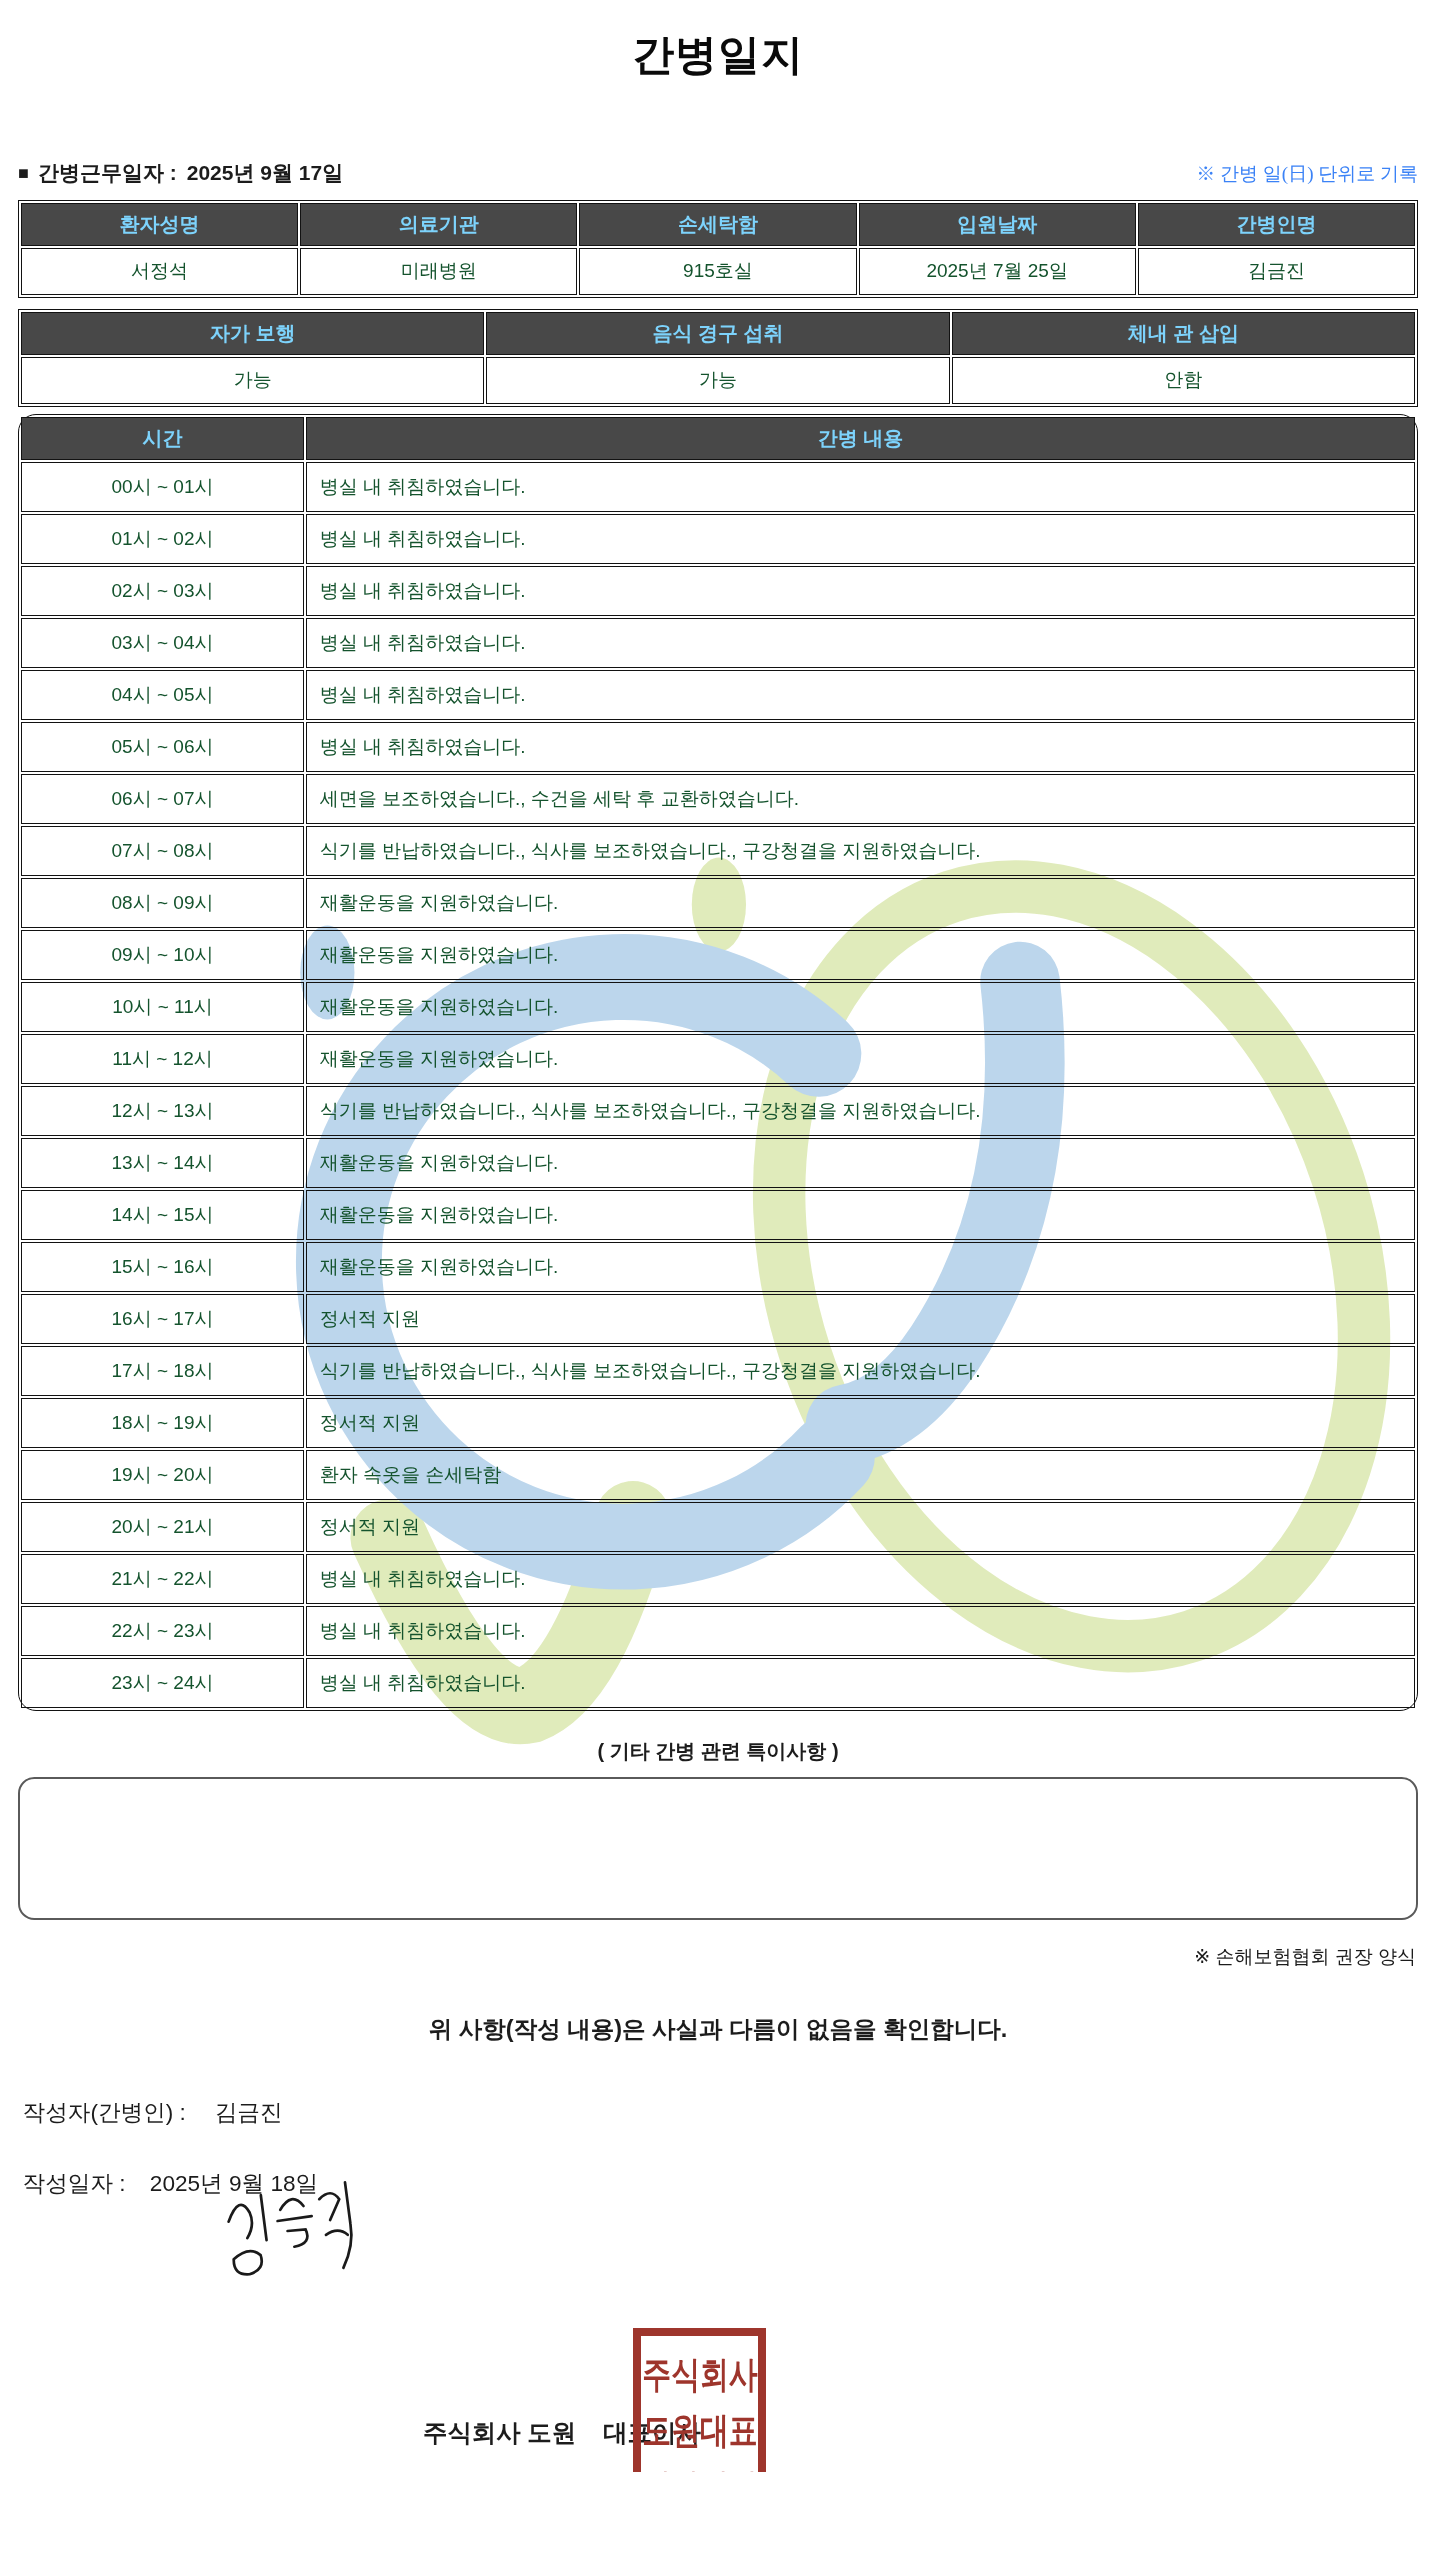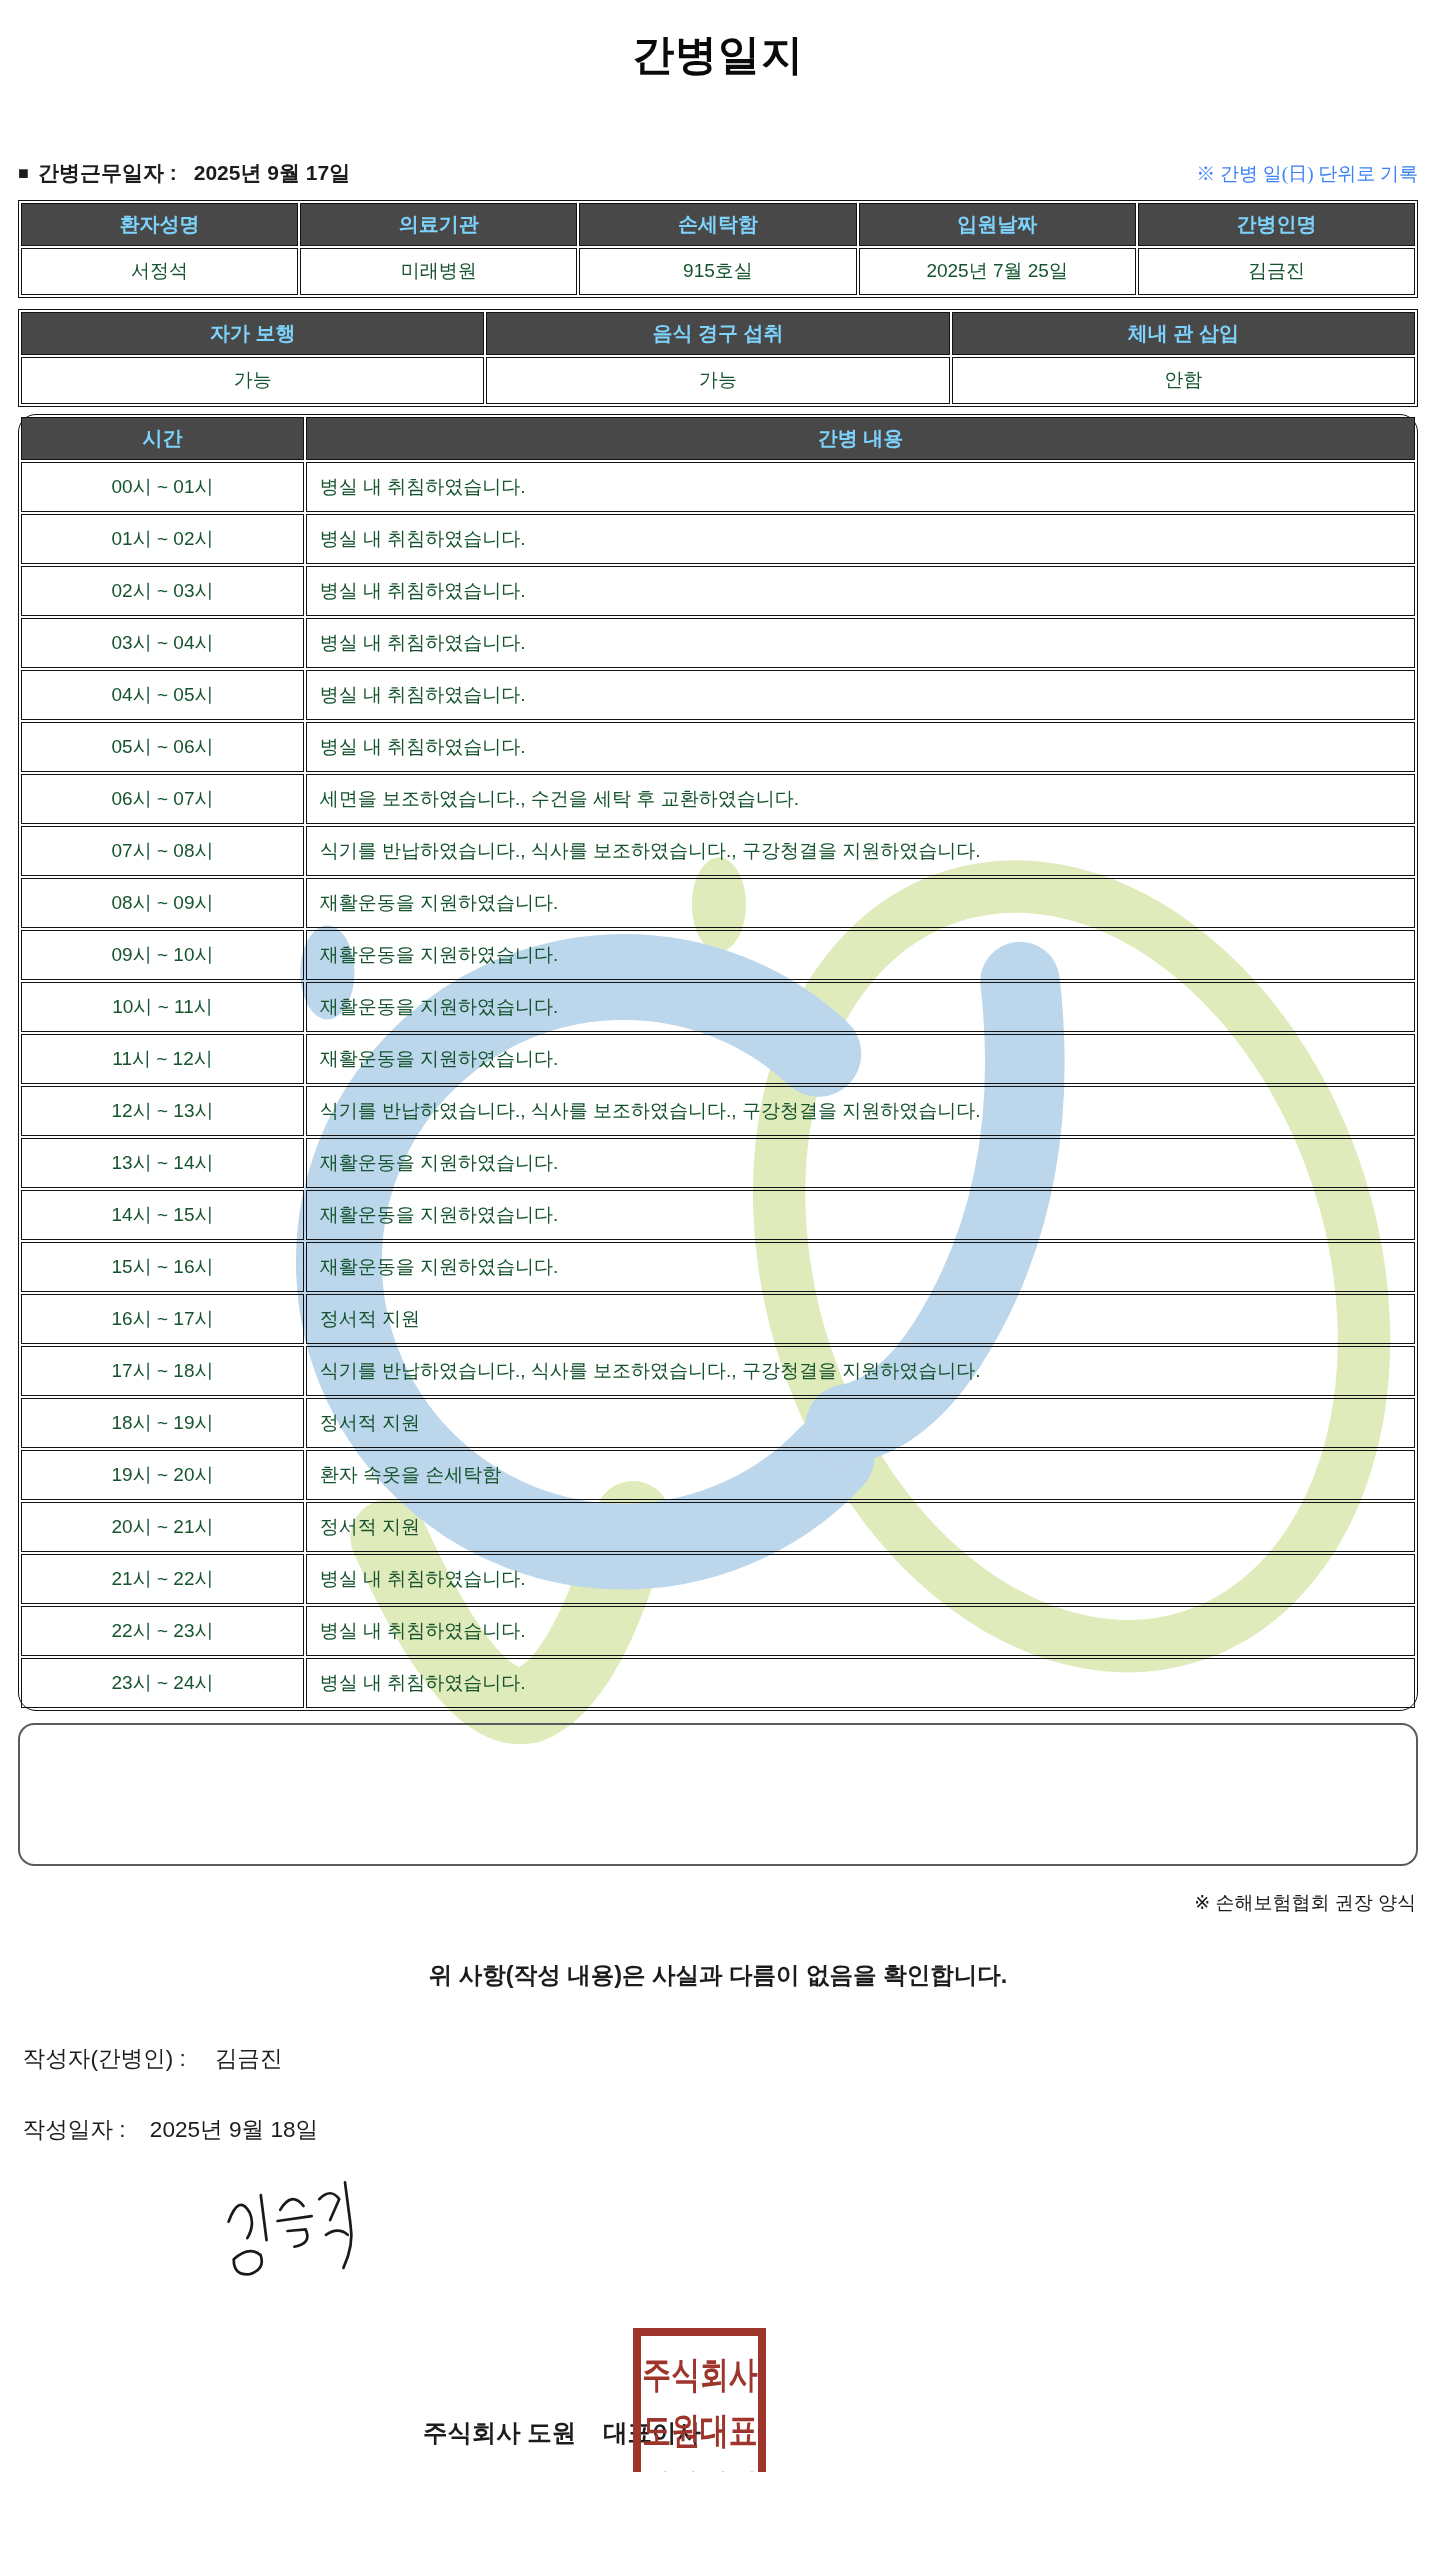--- a/index.html
+++ b/index.html
@@ -35,21 +35,21 @@
   }
 
   .meta-row {
     margin: 76px 18px 0 18px;
     display: flex;
     justify-content: space-between;
     align-items: flex-end;
   }
   .work-date { font-size: 21px; font-weight: 600; display: flex; align-items: center; }
   .work-date .sq { font-size: 18px; margin-right: 9px; }
-  .work-date .val { margin-left: 17px; text-align: right; }
+  .work-date .val { margin-left: 10px; text-align: right; }
   .unit-note { font-size: 19px; font-weight: 400; color: #3b82f6; font-family: Liberation Serif, serif; }
 
   table.doc-table {
     width: calc(100% - 36px);
     margin: 12.7px 18px 0 18px;
     border: 1.8px solid #121212;
     border-collapse: separate;
     border-spacing: 2.7px;
     table-layout: fixed;
   }
@@ -311,20 +311,21 @@
             <td class="time">22시 ~ 23시</td>
             <td class="ctext">병실 내 취침하였습니다.</td>
           </tr>
       <tr>
             <td class="time">23시 ~ 24시</td>
             <td class="ctext">병실 내 취침하였습니다.</td>
           </tr>
     </tbody>
       </table>
 
+    <div class="notes-title">( 기타 간병 관련 특이사항 )</div>
     <div class="notes-box"></div>
     <div class="form-note">※ 손해보험협회 권장 양식</div>
 
     <div class="statement">위 사항(작성 내용)은 사실과 다름이 없음을 확인합니다.</div>
 
     <div class="sig-row">
       <span>작성자(간병인) :</span>
       <span class="name">김금진</span>
     </div>
 

